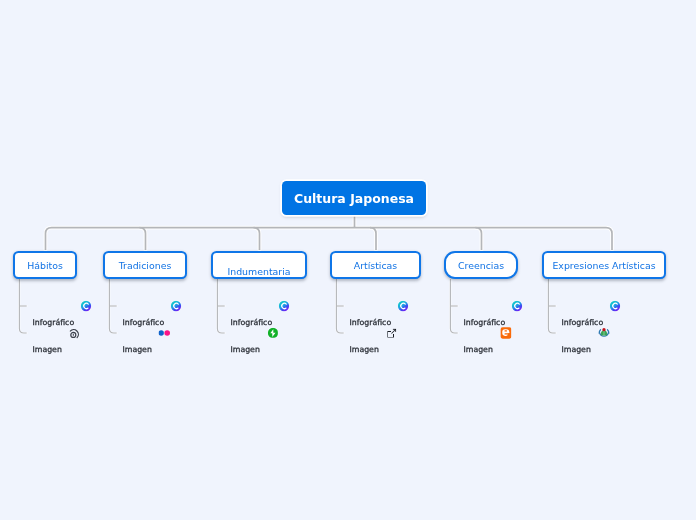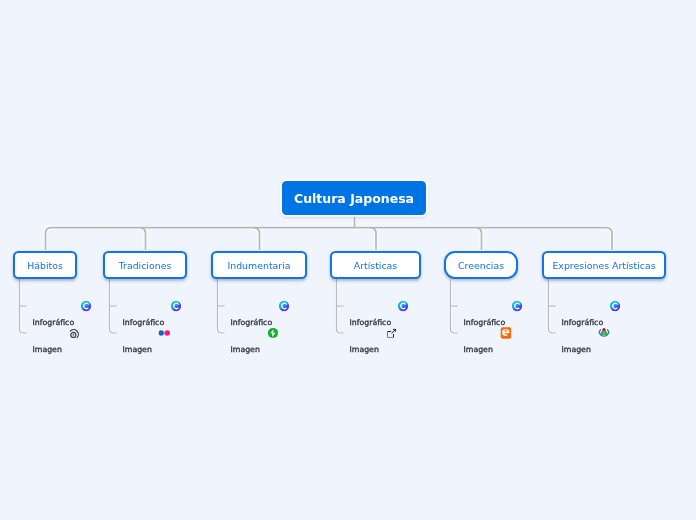--- a/index.html
+++ b/index.html
@@ -125,21 +125,21 @@
       </div>
       <div class="sub-row" style="left: 122.5px; top: 326px;">
         <span class="sub-label">Imagen</span>
         <span class="sub-icon" style="left: 42.5px; transform: translate(-50%, -50%);">
           <svg width="13" height="7" viewBox="0 0 26 14">
             <circle cx="5.4" cy="7" r="5.4" fill="#1063cb"></circle>
             <circle cx="17.4" cy="7" r="5.6" fill="#fa1588"></circle>
           </svg>
         </span>
       </div>
-      <div class="node" style="left: 211px; top: 251px; width: 96px;">
+      <div class="node" style="left: 211px; top: 251px; width: 96px; align-items: flex-end;">
         <span class="node-label">Indumentaria</span>
       </div>
       <div class="sub-row" style="left: 230.5px; top: 299px;">
         <span class="sub-label">Infográfico</span>
         <span class="sub-icon" style="left: 53.7px; transform: translate(-50%, -50%);">
           <svg width="10.5" height="10.5" viewBox="0 0 21 21">
             <defs>
               <linearGradient id="cg3" x1="0.18" y1="0.02" x2="0.86" y2="0.98">
                 <stop offset="0" stop-color="#12c7c8"></stop>
                 <stop offset="0.22" stop-color="#16c0d2"></stop>

